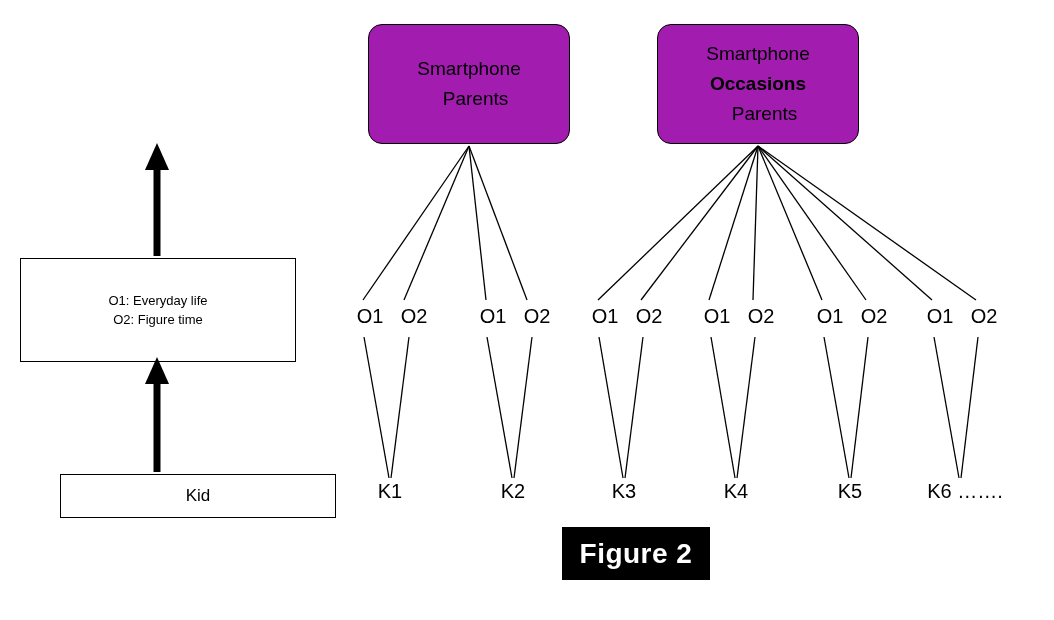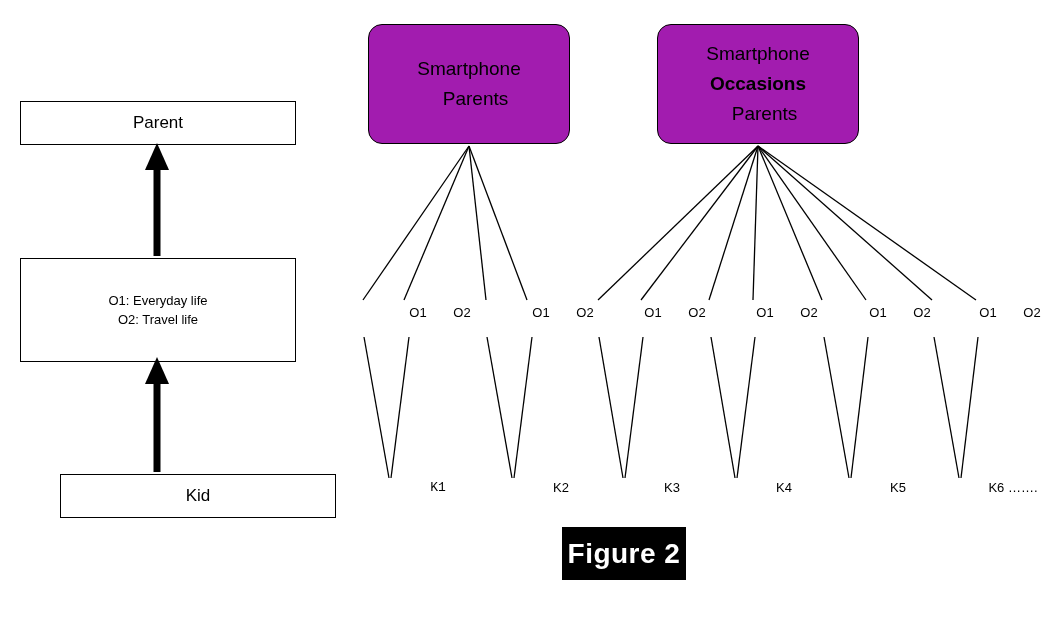--- a/index.html
+++ b/index.html
@@ -62,67 +62,63 @@
   }
   .group-box .line1 { font-size: 19px; }
   .group-box .line2 { font-size: 19px; font-weight: bold; }
   .group-box .line3 { font-size: 19px; margin-left: 13px; }
   #group-nonaddicted { left: 368px; top: 24px; width: 202px; height: 120px; }
   #group-addicted    { left: 657px; top: 24px; width: 202px; height: 120px; }
 
   
   .node-label {
     position: absolute;
-    font-size: 13px;
+    font-size: 20px;
     text-align: center;
     white-space: nowrap;
-    margin-left: 48px;
   }
   .occ-label { top: 305px; width: 40px; }
   .kid-label { top: 480px; width: 70px; }
 
   
   #lines {
     position: absolute;
     left: 0;
     top: 0;
     width: 1054px;
     height: 620px;
     pointer-events: none;
   }
 
   
   #figure-caption {
     position: absolute;
     left: 562px;
     top: 527px;
-    width: 124px;
+    width: 148px;
     height: 53px;
     background: #000;
     color: #fff;
     font-size: 28px;
     font-weight: bold;
     display: flex;
     align-items: center;
     justify-content: center;
     letter-spacing: 0.5px;
   }
 </style>
 </head>
 <body>
 
 <div id="page">
 
-  <div class="legend-box" id="parent-box">
-    <div class="legend-title">Parent</div>
-  </div>
 
   <div class="legend-box" id="measure-box">
     <div class="legend-sub">O1: Everyday life</div>
-    <div class="legend-sub">O2: Travel life</div>
+    <div class="legend-sub">O2: Figure time</div>
   </div>
 
   <div class="legend-box" id="kid-box">
     <div class="legend-title">Kid</div>
   </div>
 
   <div class="group-box" id="group-nonaddicted">
     <div class="line1">Smartphone</div>
     <div class="line3">Parents</div>
   </div>
@@ -191,21 +187,21 @@
 
   <div class="node-label occ-label" style="left:585px;">O1</div>
   <div class="node-label occ-label" style="left:629px;">O2</div>
   <div class="node-label occ-label" style="left:697px;">O1</div>
   <div class="node-label occ-label" style="left:741px;">O2</div>
   <div class="node-label occ-label" style="left:810px;">O1</div>
   <div class="node-label occ-label" style="left:854px;">O2</div>
   <div class="node-label occ-label" style="left:920px;">O1</div>
   <div class="node-label occ-label" style="left:964px;">O2</div>
 
-  <div class="node-label kid-label" style="left:355px;font-family:Liberation Mono, monospace;">K1</div>
+  <div class="node-label kid-label" style="left:355px;">K1</div>
   <div class="node-label kid-label" style="left:478px;">K2</div>
   <div class="node-label kid-label" style="left:589px;">K3</div>
   <div class="node-label kid-label" style="left:701px;">K4</div>
   <div class="node-label kid-label" style="left:815px;">K5</div>
   <div class="node-label kid-label" style="left:910px; width:110px;">K6 …….</div>
 
   <div id="figure-caption">Figure 2</div>
 
 </div>
 

